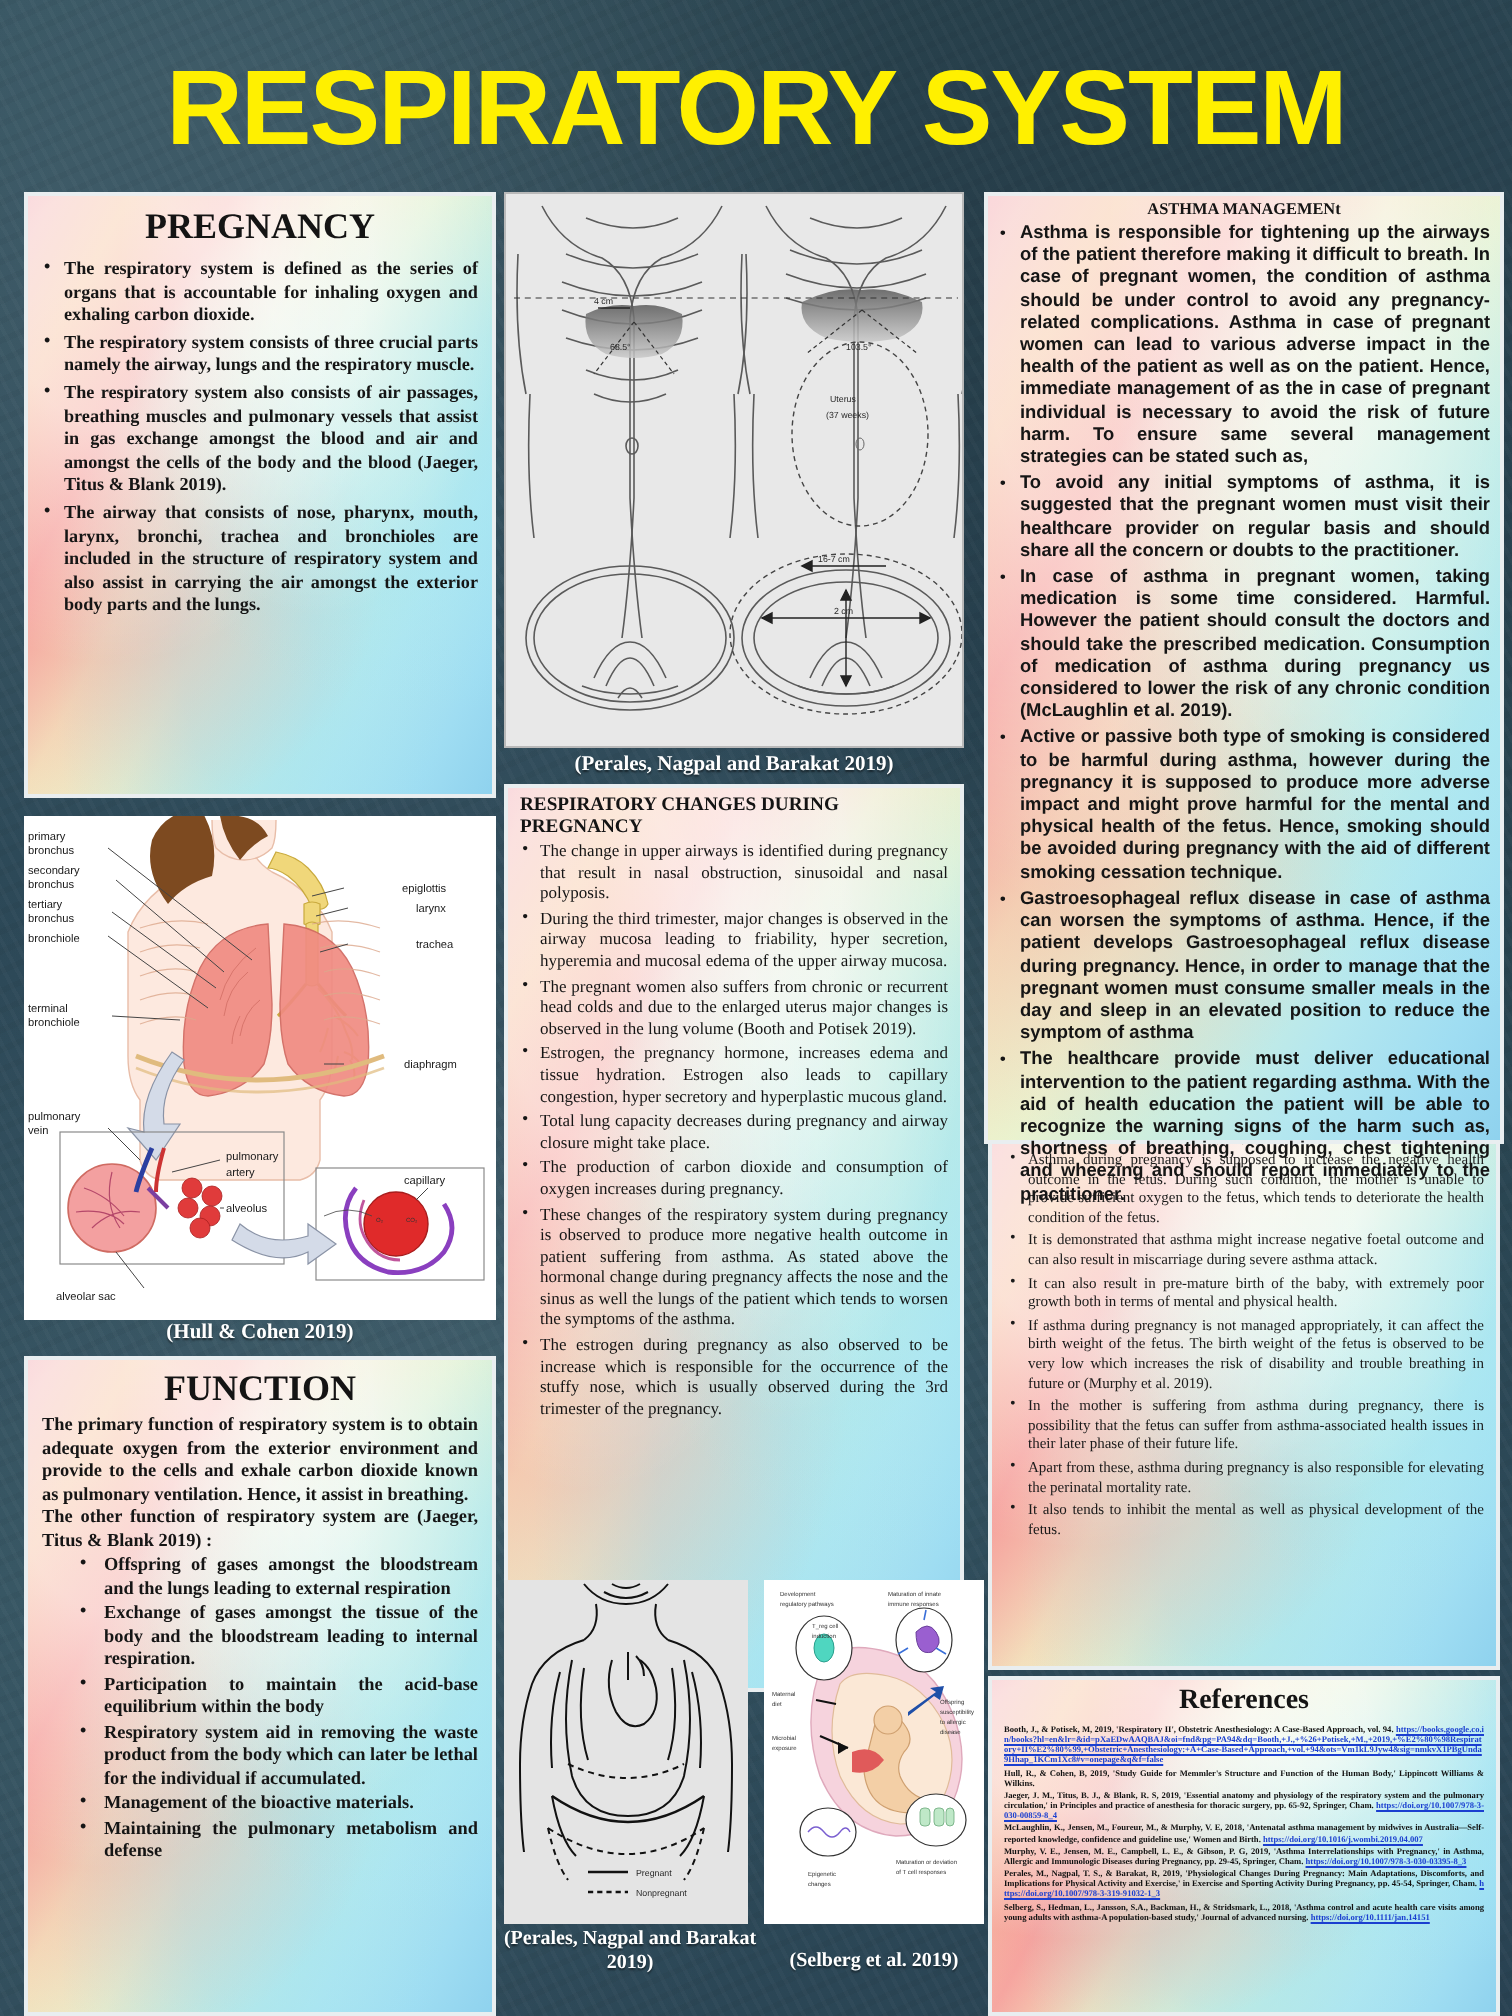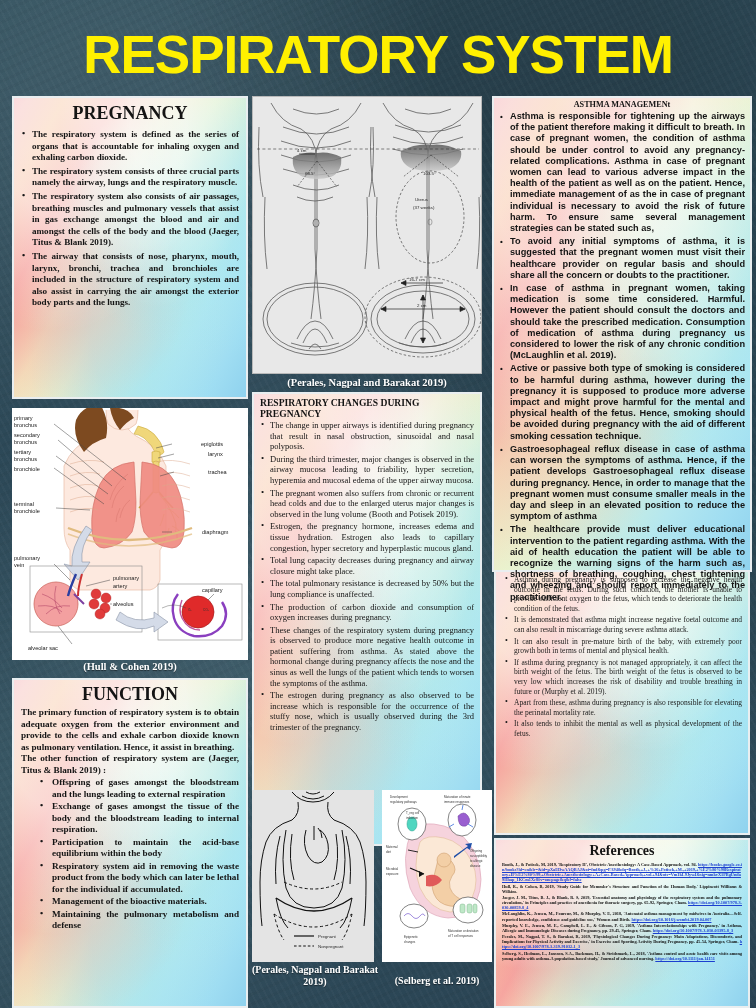--- a/index.html
+++ b/index.html
@@ -389,21 +389,20 @@
 <div class="cap" id="cap-perales1">(Perales, Nagpal and Barakat 2019)</div>
 
 <div class="panel" id="midtext">
   <div class="p-title serif-body">RESPIRATORY CHANGES DURING PREGNANCY</div>
   <ul class="bl serif-body">
     <li>The change in upper airways is identified during pregnancy that result in nasal obstruction, sinusoidal and nasal polyposis.</li>
     <li>During the third trimester, major changes is observed in the  airway mucosa leading to friability, hyper secretion, hyperemia and mucosal edema of the upper airway mucosa.</li>
     <li>The pregnant women also suffers from chronic or recurrent head colds and due to the enlarged uterus major changes is observed in the lung volume (Booth and Potisek 2019).</li>
     <li>Estrogen, the pregnancy hormone, increases edema and tissue hydration. Estrogen also leads to capillary congestion, hyper secretory and hyperplastic mucous gland.</li>
     <li>Total lung capacity decreases during pregnancy and airway closure might take place.</li>
-    <li>The total pulmonary resistance is decreased by 50% but the lung compliance is unaffected.</li>
     <li>The production of carbon dioxide and consumption of oxygen increases during pregnancy.</li>
     <li>These changes of the respiratory system during pregnancy is observed to produce more negative health outcome in patient suffering from asthma. As stated above the hormonal change during pregnancy affects the nose and the sinus as well the lungs of the patient which tends to worsen the symptoms of the asthma.</li>
     <li>The estrogen during pregnancy as also observed to be increase which is responsible for the occurrence of the stuffy nose, which is usually observed during the 3rd trimester of the pregnancy.</li>
   </ul>
 </div>
 
 <div id="thoraxfig">
   <svg viewBox="0 0 122 172" width="122" height="172">
     <rect x="0" y="0" width="122" height="172" fill="#e4e4e4"></rect>
     <g stroke="#111" stroke-width="1" fill="none">
@@ -498,20 +497,21 @@
 </div>
 <div class="cap" id="cap-selberg">(Selberg et al. 2019)</div>
 
 <div class="panel" id="foetal">
   <div class="p-title">Foetal outcome</div>
   <ul class="bl serif-body">
     <li>Asthma during pregnancy is supposed to increase the negative health outcome in the fetus. During such condition, the mother is unable to provide sufficient oxygen to the fetus, which tends to deteriorate the health condition of the fetus.</li>
     <li>It is demonstrated that asthma might increase negative foetal outcome and can also result in miscarriage during severe asthma attack.</li>
     <li>It can also result in pre-mature birth of the baby, with extremely poor growth both in terms of mental and physical health.</li>
     <li>If asthma during pregnancy is not managed appropriately, it can affect the birth weight of the fetus. The birth weight of the fetus is observed to be very low which increases the risk of disability and trouble breathing in future or (Murphy et al. 2019).</li>
+    <li>In the mother is suffering from asthma during pregnancy, there is possibility that the fetus can suffer from asthma-associated health issues in their later phase of their future life.</li>
     <li>Apart from these, asthma during pregnancy is also responsible for elevating the perinatal mortality rate.</li>
     <li>It also tends to inhibit the mental as well as physical development of the fetus.</li>
   </ul>
 </div>
 
 <div class="panel" id="asthma">
   <div class="abg"></div>
   <div class="p-title">ASTHMA MANAGEMENt</div>
   <ul class="bl sans-body">
     <li>Asthma is responsible for tightening  up the airways of the patient therefore making it difficult to breath.  In case of pregnant women, the condition of asthma should be under control to avoid any pregnancy-related complications. Asthma in case of pregnant women can lead to various adverse impact in the health of the patient as well as on the patient. Hence, immediate management of as the in case of pregnant individual is necessary to avoid the risk of future harm. To ensure same several management strategies can be stated such as,</li>

